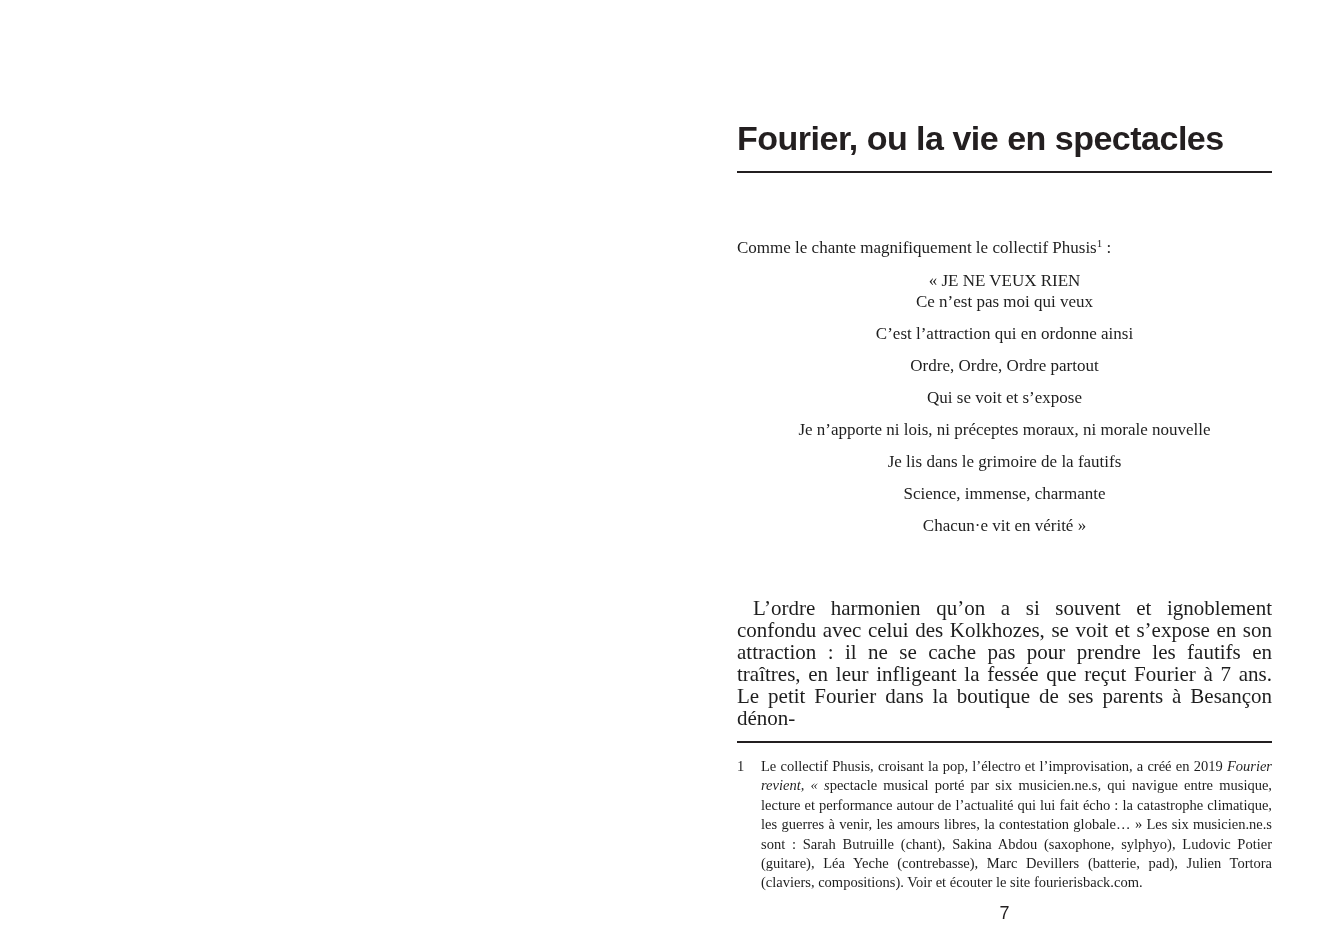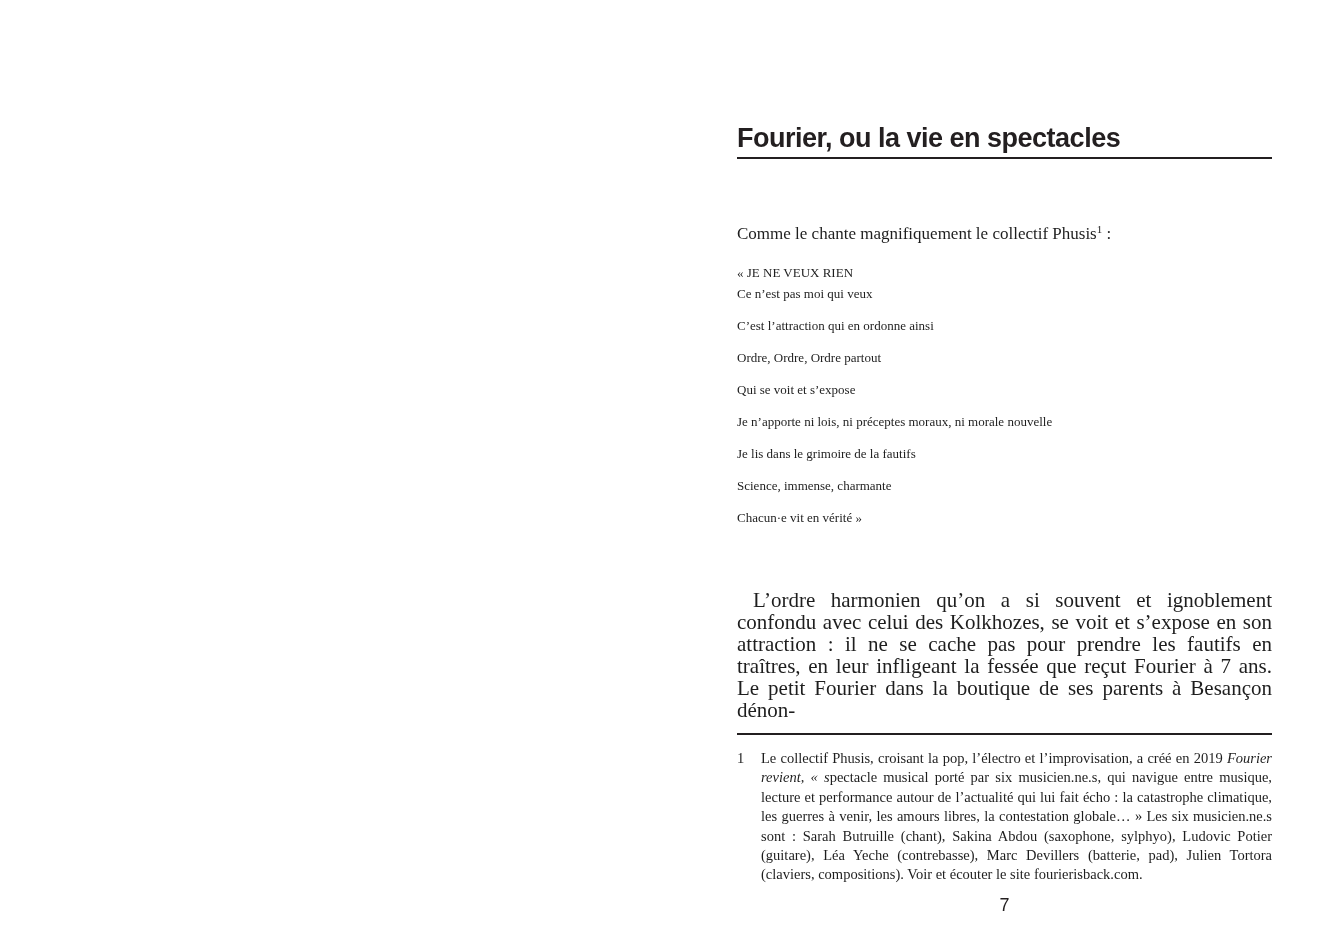--- a/index.html
+++ b/index.html
@@ -19,40 +19,41 @@
   .column {
     position: absolute;
     left: 737px;
     top: 0;
     width: 535px;
   }
   .chapter-title {
     margin: 122px 0 0 0;
     font-family: "Liberation Sans", "DejaVu Sans", sans-serif;
     font-weight: 700;
-    font-size: 27px;
+    font-size: 34px;
     line-height: 32px;
     letter-spacing: -0.5px;
     color: #231f20;
     border-bottom: 2px solid #231f20;
-    padding-bottom: 3px;
+    padding-bottom: 17px;
   }
   .intro {
     margin: 64px 0 0 0;
     font-size: 17px;
     line-height: 22px;
   }
   .fn-ref {
     font-size: 11px;
     line-height: 0;
     vertical-align: 6px;
   }
   .poem {
-    margin-top: 17px;
-    font-size: 13px;
+    margin-top: 11px;
+    text-align: center;
+    font-size: 17px;
   }
   .poem-line {
     line-height: 21px;
   }
   .poem-line + .poem-line {
     margin-top: 11px;
   }
   .poem-line:nth-child(2) {
     margin-top: 0;
   }

